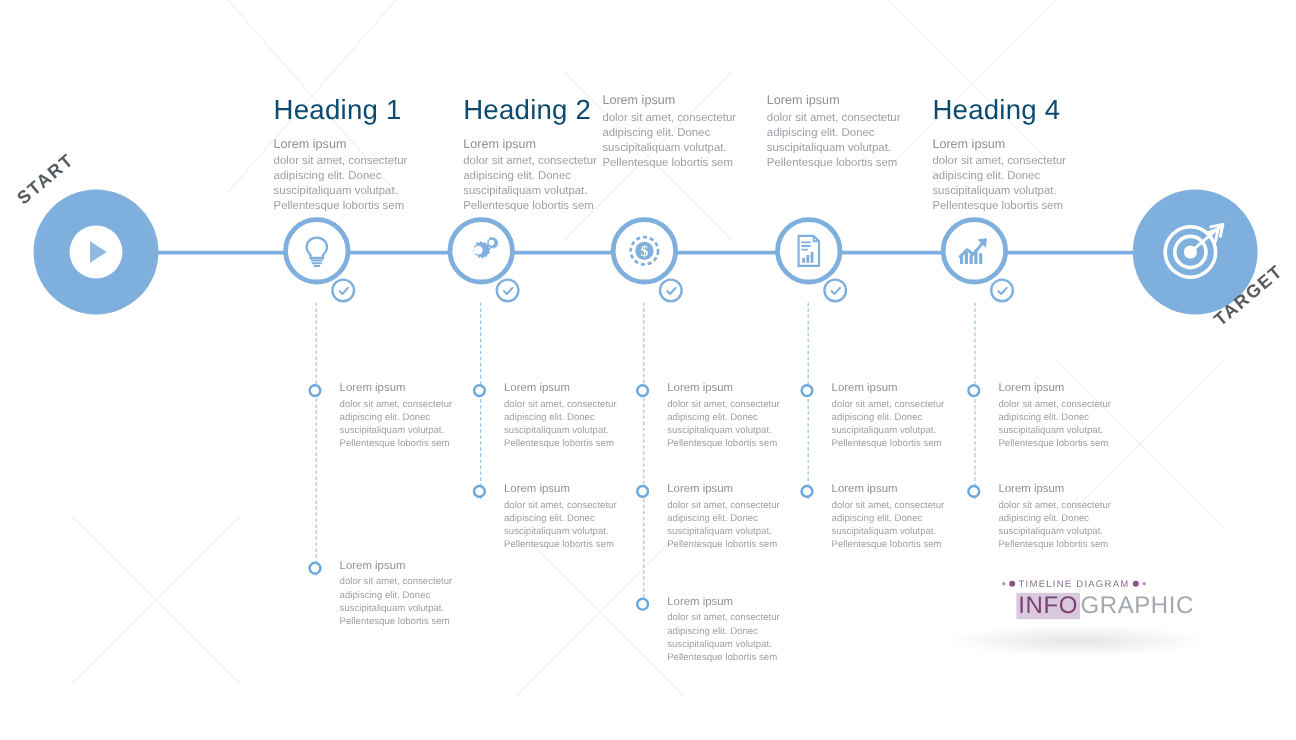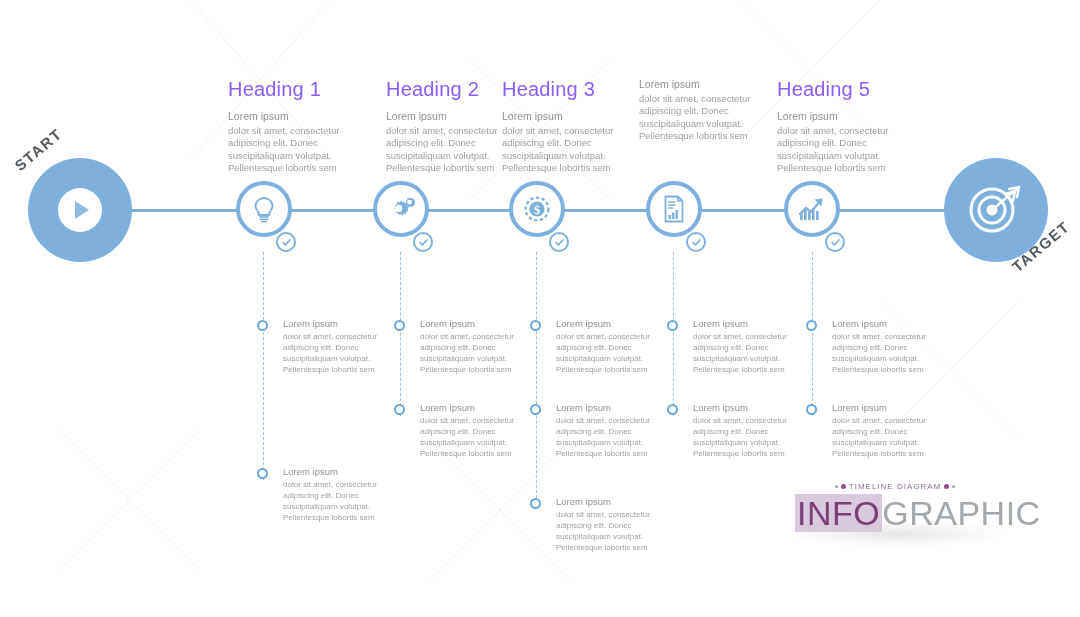--- a/index.html
+++ b/index.html
@@ -84,23 +84,23 @@
   }
 
   
   .col-head{
     position:absolute;
     top:78px;
     width:140px;
   }
   .col-head h3{
     margin:0 0 9px 0;
-    font-size:20px;
+    font-size:23px;
     font-weight:normal;
-    color:#8b5cf6;
+    color:#0c4a6e;
     letter-spacing:.2px;
   }
   .col-head .lead{
     font-size:9.5px;
     color:#9a9fa4;
     line-height:1.32;
   }
   .col-head .lead .first{
     display:block;
     font-size:10.5px;
@@ -148,21 +148,21 @@
     letter-spacing:1px;
     color:#8a6f8f;
     white-space:nowrap;
     display:flex;align-items:center;justify-content:center;gap:3px;
   }
   .logo-kicker .dot{display:inline-block;border-radius:50%;}
   .logo-kicker .d-sm{width:3px;height:3px;background:#b49bb9;}
   .logo-kicker .d-lg{width:5px;height:5px;background:#8e4f86;}
   .logo-main{
     margin-top:3px;
-    font-size:34px;
+    font-size:20px;
     letter-spacing:.5px;
     color:#a3a8ad;
     white-space:nowrap;
   }
   .logo-main .hl{
     background:#d9c9dc;
     color:#7b3f77;
     padding:0 2px;
   }
   .logo-shadow{
@@ -302,21 +302,20 @@
   </div>
   <div class="sub-item" style="left:394px;top:402px;">
     <div class="ring"></div>
     <div class="txt">
       <span class="first">Lorem ipsum</span>
       <span>dolor sit amet, consectetur adipiscing elit. Donec suscipitaliquam volutpat. Pellentesque lobortis sem</span>
     </div>
   </div>
 
   <div class="col-head" style="left:502px;">
-    <h3>Heading 3</h3>
     <div class="lead">
       <span class="first">Lorem ipsum</span>
       <span>dolor sit amet, consectetur adipiscing elit. Donec suscipitaliquam volutpat. Pellentesque lobortis sem</span>
     </div>
   </div>
   <div class="node" style="left:509px;">
     <span>
       <svg width="30" height="30" viewBox="0 0 30 30">
         <circle cx="15" cy="15" r="11.4" fill="none" stroke="#7fb0dd" stroke-width="2.2" stroke-dasharray="3.4 2.4"></circle>
         <circle cx="15" cy="15" r="7.6" fill="#7fb0dd"></circle>
@@ -393,21 +392,21 @@
   </div>
   <div class="sub-item" style="left:667px;top:402px;">
     <div class="ring"></div>
     <div class="txt">
       <span class="first">Lorem ipsum</span>
       <span>dolor sit amet, consectetur adipiscing elit. Donec suscipitaliquam volutpat. Pellentesque lobortis sem</span>
     </div>
   </div>
 
   <div class="col-head" style="left:777px;">
-    <h3>Heading 5</h3>
+    <h3>Heading 4</h3>
     <div class="lead">
       <span class="first">Lorem ipsum</span>
       <span>dolor sit amet, consectetur adipiscing elit. Donec suscipitaliquam volutpat. Pellentesque lobortis sem</span>
     </div>
   </div>
   <div class="node" style="left:784px;">
     <span>
       <svg width="30" height="28" viewBox="0 0 30 28">
         <g fill="#7fb0dd">
           <rect x="3" y="18" width="2.6" height="7"></rect>

